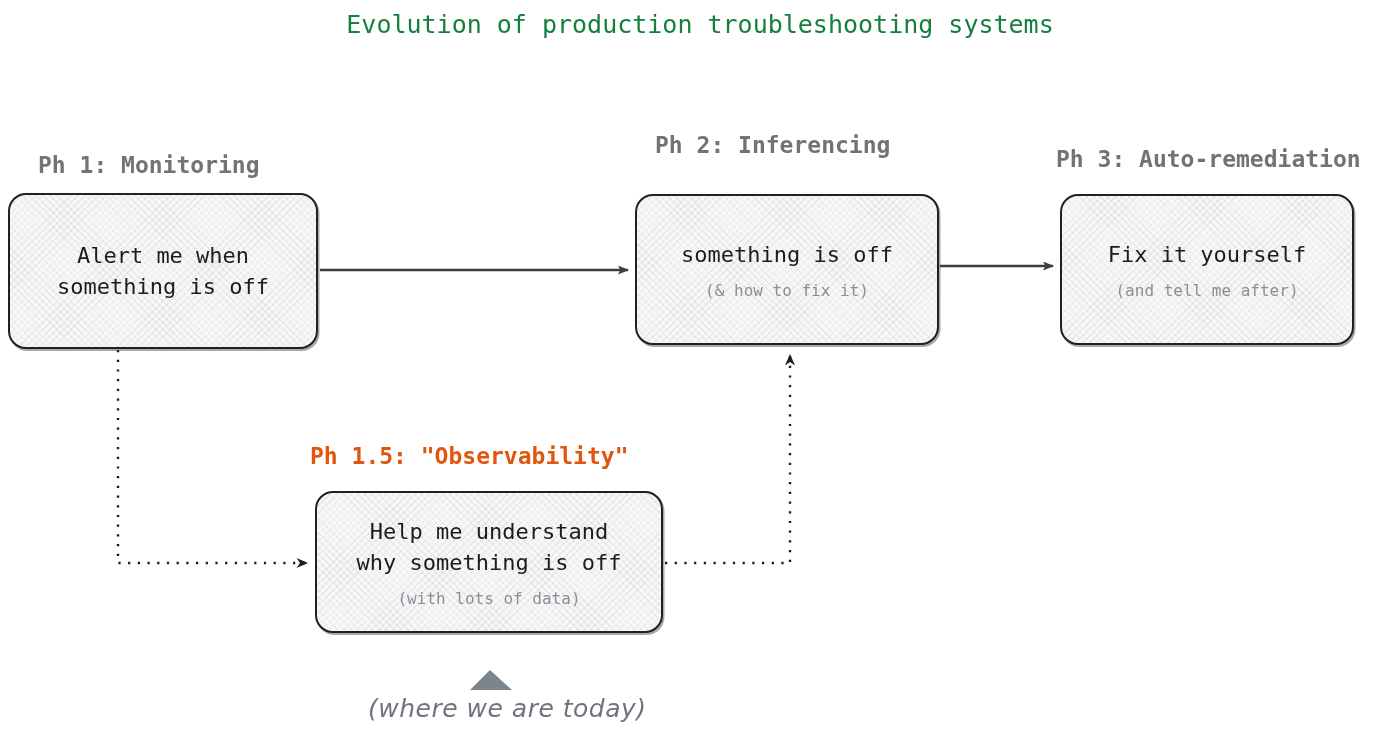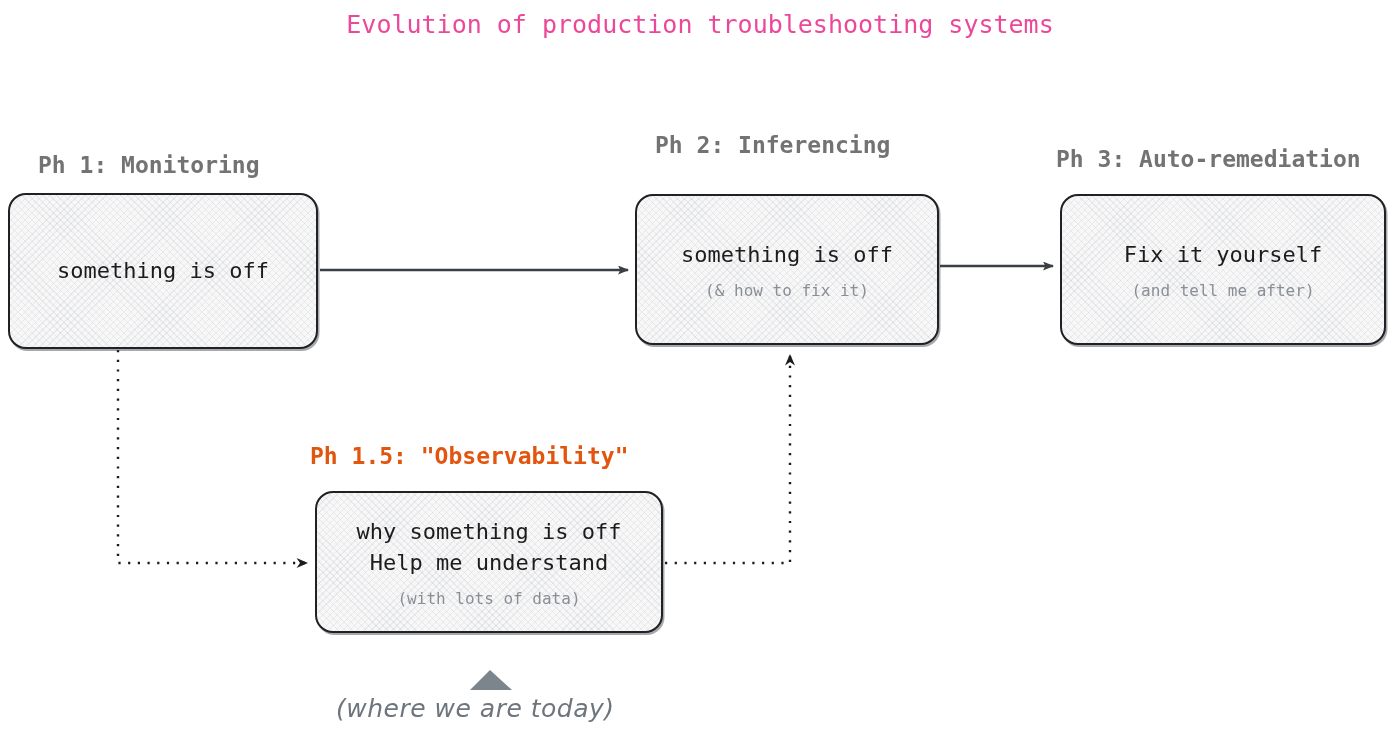--- a/index.html
+++ b/index.html
@@ -28,21 +28,21 @@
   .diagram-title {
     position: absolute;
     left: 0;
     top: 10px;
     width: 1400px;
     text-align: center;
     font-family: "DejaVu Sans Mono", "Liberation Mono", monospace;
     font-size: 25px;
     font-weight: 400;
     letter-spacing: 0px;
-    color: #ec4899;
+    color: #15803d;
     white-space: pre;
   }
 
   
   .phase-label {
     position: absolute;
     font-family: "DejaVu Sans Mono", "Liberation Mono", monospace;
     font-size: 23px;
     font-weight: 700;
     white-space: pre;
@@ -129,38 +129,39 @@
   <g>
     <path d="M470,690 L490,670 L512,690 Z" fill="#7C848C"></path>
   </g>
 </svg>
 
 <div class="diagram-title">Evolution of production troubleshooting systems</div>
 
 <div class="phase-label green" style="left:38px; top:152px;">Ph 1: Monitoring</div>
 
 <div class="node" style="left:8px; top:193px; width:310px; height:156px;">
+  <div class="node-main">Alert me when</div>
   <div class="node-main">something is off</div>
 </div>
 
 <div class="phase-label green" style="left:655px; top:132px;">Ph 2: Inferencing</div>
 
 <div class="node" style="left:635px; top:194px; width:304px; height:151px;">
   <div class="node-main">something is off</div>
   <div class="node-sub">(&amp; how to fix it)</div>
 </div>
 
 <div class="phase-label green" style="left:1056px; top:146px;text-align:center;">Ph 3: Auto-remediation</div>
 
-<div class="node" style="left:1060px; top:194px; width:326px; height:151px;">
+<div class="node" style="left:1060px; top:194px; width:294px; height:151px;">
   <div class="node-main">Fix it yourself</div>
   <div class="node-sub">(and tell me after)</div>
 </div>
 
 <div class="phase-label orange" style="left:310px; top:443px;">Ph 1.5: "Observability"</div>
 
 <div class="node" style="left:315px; top:491px; width:348px; height:142px;">
+  <div class="node-main">Help me understand</div>
   <div class="node-main">why something is off</div>
-  <div class="node-main">Help me understand</div>
   <div class="node-sub">(with lots of data)</div>
 </div>
 
-<div class="today-note" style="left:336px; top:694px;">(where we are today)</div>
+<div class="today-note" style="left:368px; top:694px;">(where we are today)</div>
 
 </body></html>

